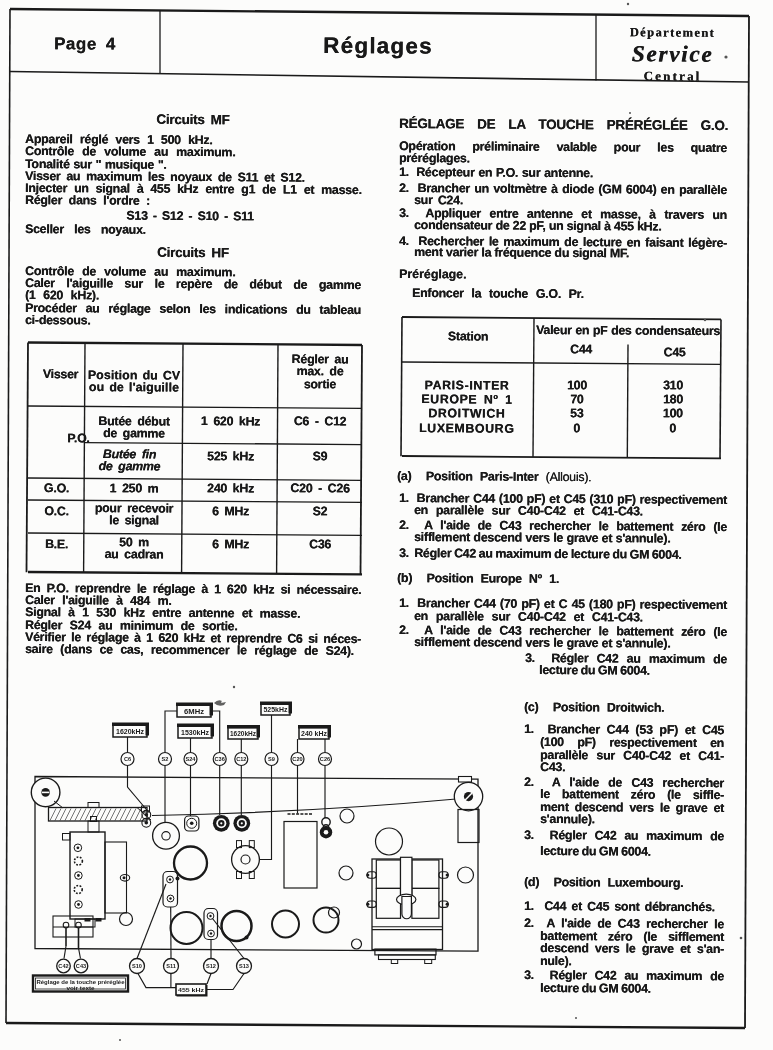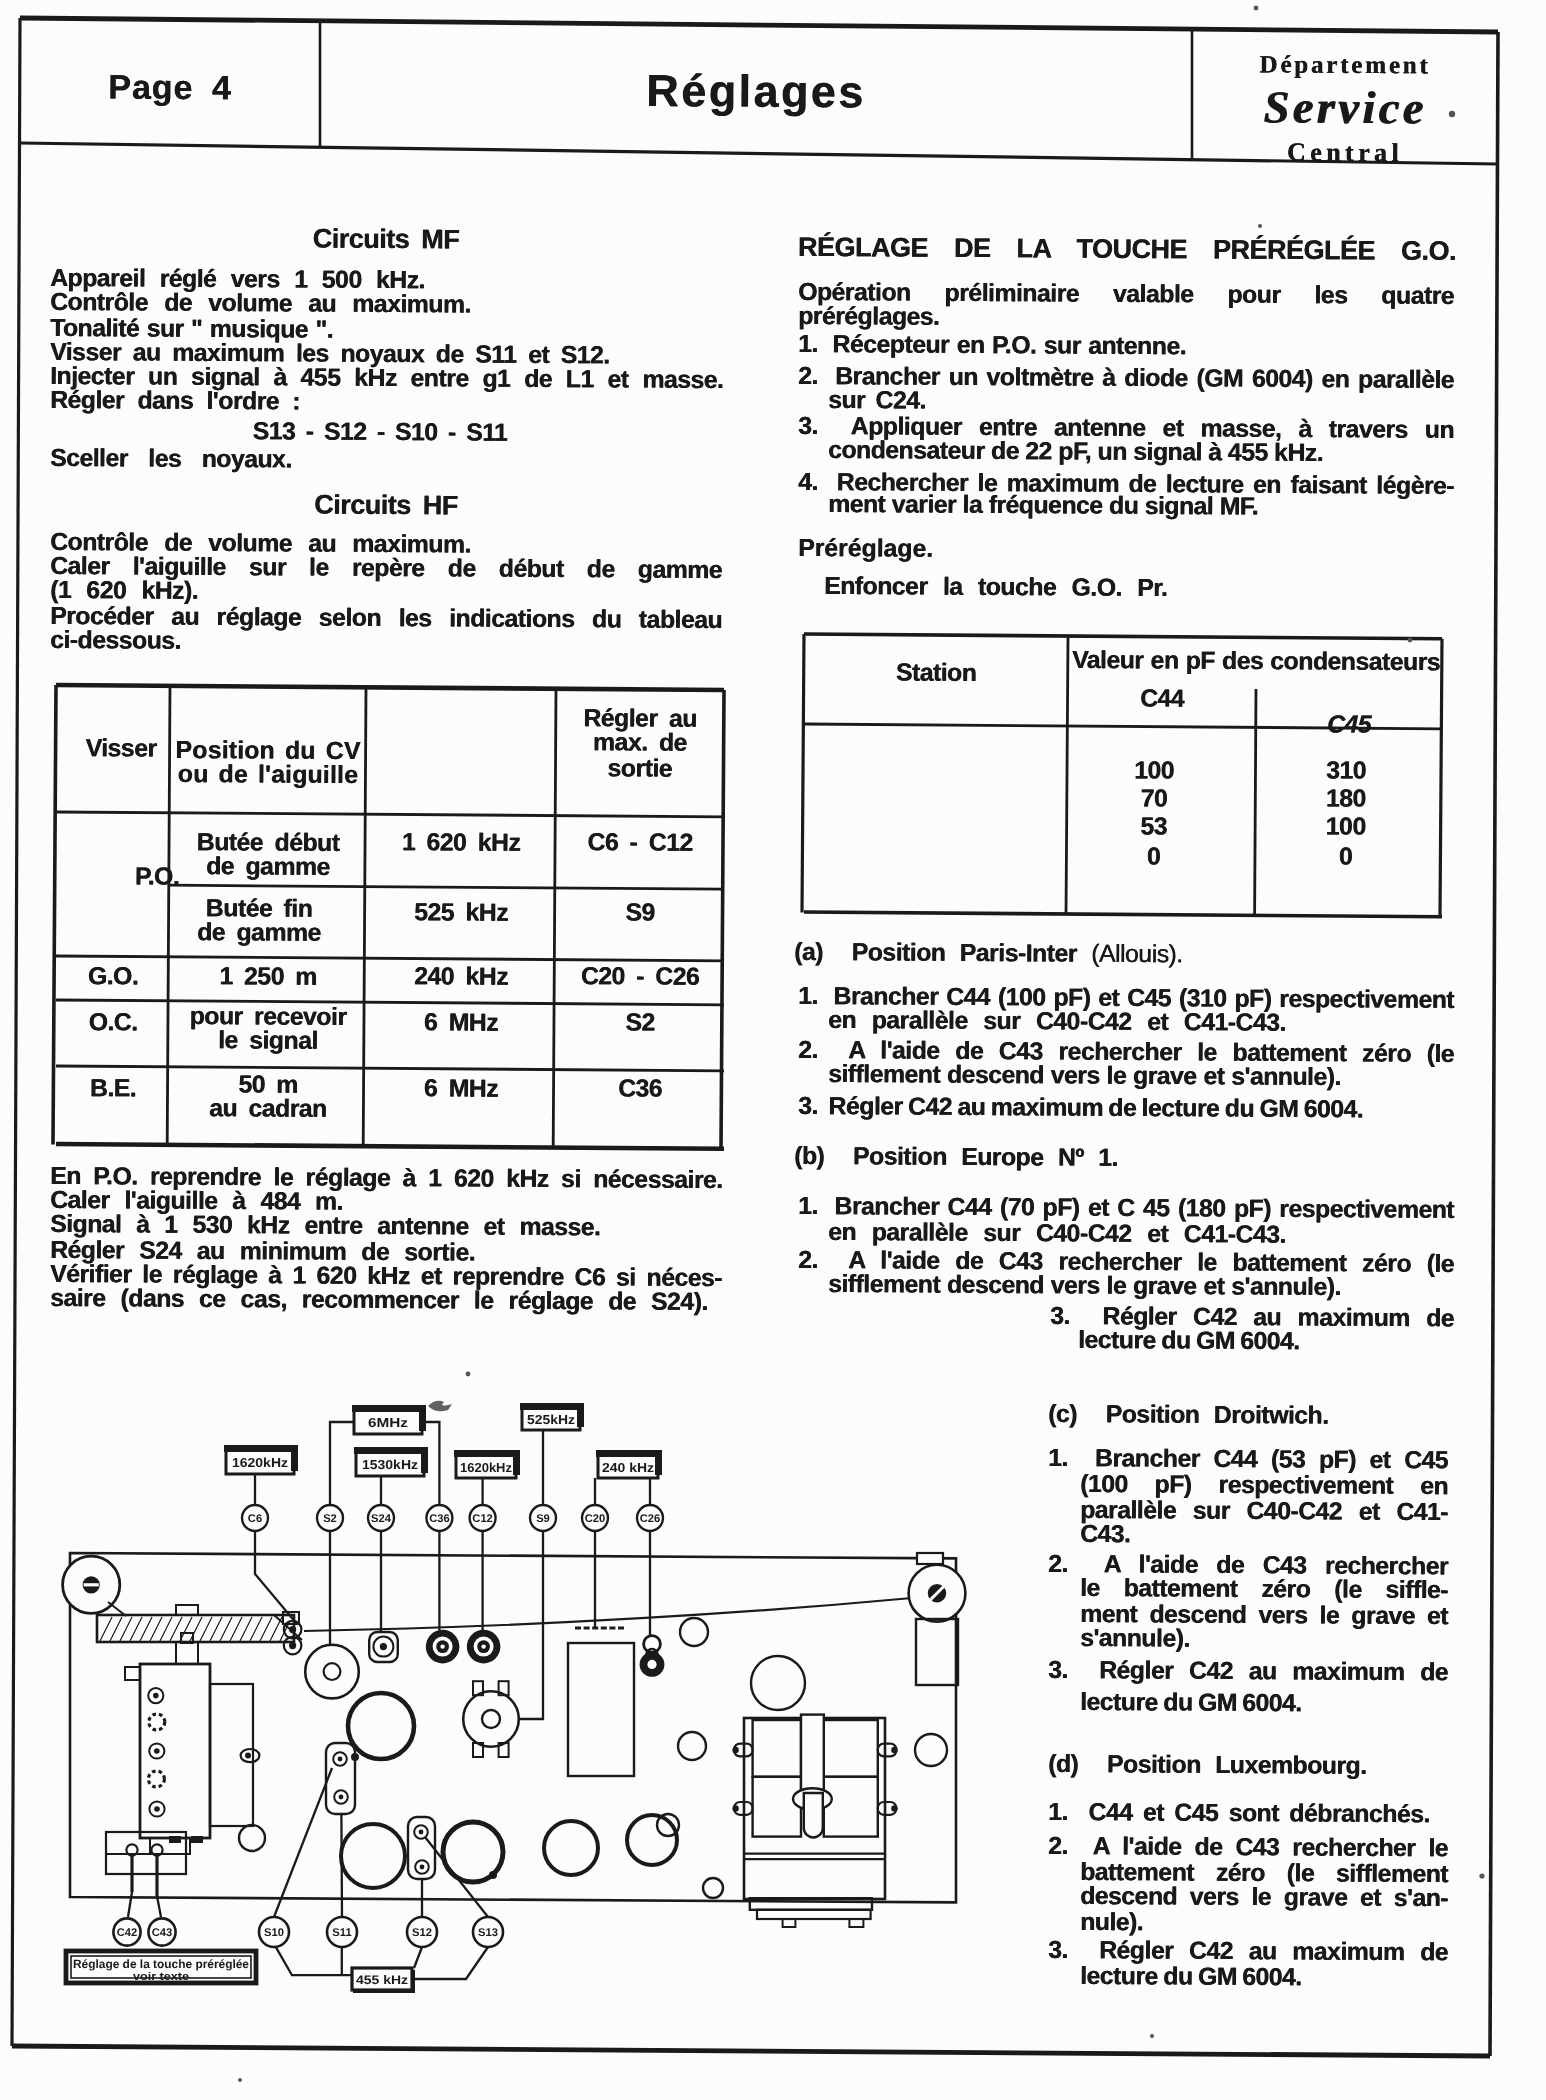--- a/index.html
+++ b/index.html
@@ -394,21 +394,21 @@
 <div class="t c" style="left:278px;top:352.5px;width:84px;">Régler au<br>max. de<br>sortie</div>
 
 <div class="t c" style="left:28px;top:431.5px;width:57px;padding-left:22px;">P.O.</div>
 
 <div class="t c" style="left:85px;top:415px;width:98px;">Butée début<br>de gamme</div>
 
 <div class="t c" style="left:183px;top:415px;width:95px;">1 620  kHz</div>
 
 <div class="t c" style="left:278px;top:415px;width:84px;">C6  -  C12</div>
 
-<div class="t c" style="left:85px;top:448px;width:89px;">Butée fin<br>de gamme</div>
+<div class="t c" style="left:85px;top:448px;width:89px;font-style:italic;">Butée fin<br>de gamme</div>
 
 <div class="t c" style="left:183px;top:449.5px;width:95px;">525  kHz</div>
 
 <div class="t c" style="left:278px;top:449.5px;width:84px;">S9</div>
 
 <div class="t c" style="left:28px;top:482.2px;width:57px;">G.O.</div>
 
 <div class="t c" style="left:85px;top:482.2px;width:98px;">1 250  m</div>
 
 <div class="t c" style="left:183px;top:482.2px;width:95px;">240  kHz</div>
@@ -457,22 +457,23 @@
 <div class="t" style="left:399px;top:267.7px;width:328px;letter-spacing:0px;">Préréglage.</div>
 
 <div class="t" style="left:411.6px;top:286.7px;width:313px;word-spacing:4.5px;">Enfoncer la touche G.O. Pr.</div>
 
 <div class="t c" style="left:402px;top:330.2px;width:132px;">Station</div>
 
 <div class="t j" style="left:536px;top:324.3px;width:184px;">Valeur en pF des condensateurs</div>
 
 <div class="t c" style="left:534px;top:343.1px;width:94px;">C44</div>
 
-<div class="t c" style="left:628px;top:356px;width:93px;font-style:italic;">C45</div>
-
+<div class="t c" style="left:628px;top:346px;width:93px;">C45</div>
+
+<div class="t c" style="left:402px;top:377.8px;width:130px;line-height:14.2px;letter-spacing:0.6px;">PARIS-INTER<br>EUROPE Nº 1<br>DROITWICH<br>LUXEMBOURG</div>
 
 <div class="t c" style="left:534px;top:377.8px;width:86px;line-height:14.2px;">100<br>70<br>53<br>0</div>
 
 <div class="t c" style="left:628px;top:377.8px;width:90px;line-height:14.2px;">310<br>180<br>100<br>0</div>
 
 <div class="t" style="left:397.4px;top:470.3px;width:330px;word-spacing:4px;">(a)&nbsp; Position Paris-Inter <span style="font-weight:400;">(Allouis).</span></div>
 
 <div class="t j" style="left:399px;top:491.6px;width:328px;">1.&nbsp; Brancher C44 (100 pF) et C45 (310 pF) respectivement</div>
 <div class="t" style="left:414px;top:504px;width:313px;word-spacing:4.6px;">en parallèle sur C40-C42 et C41-C43.</div>
 

